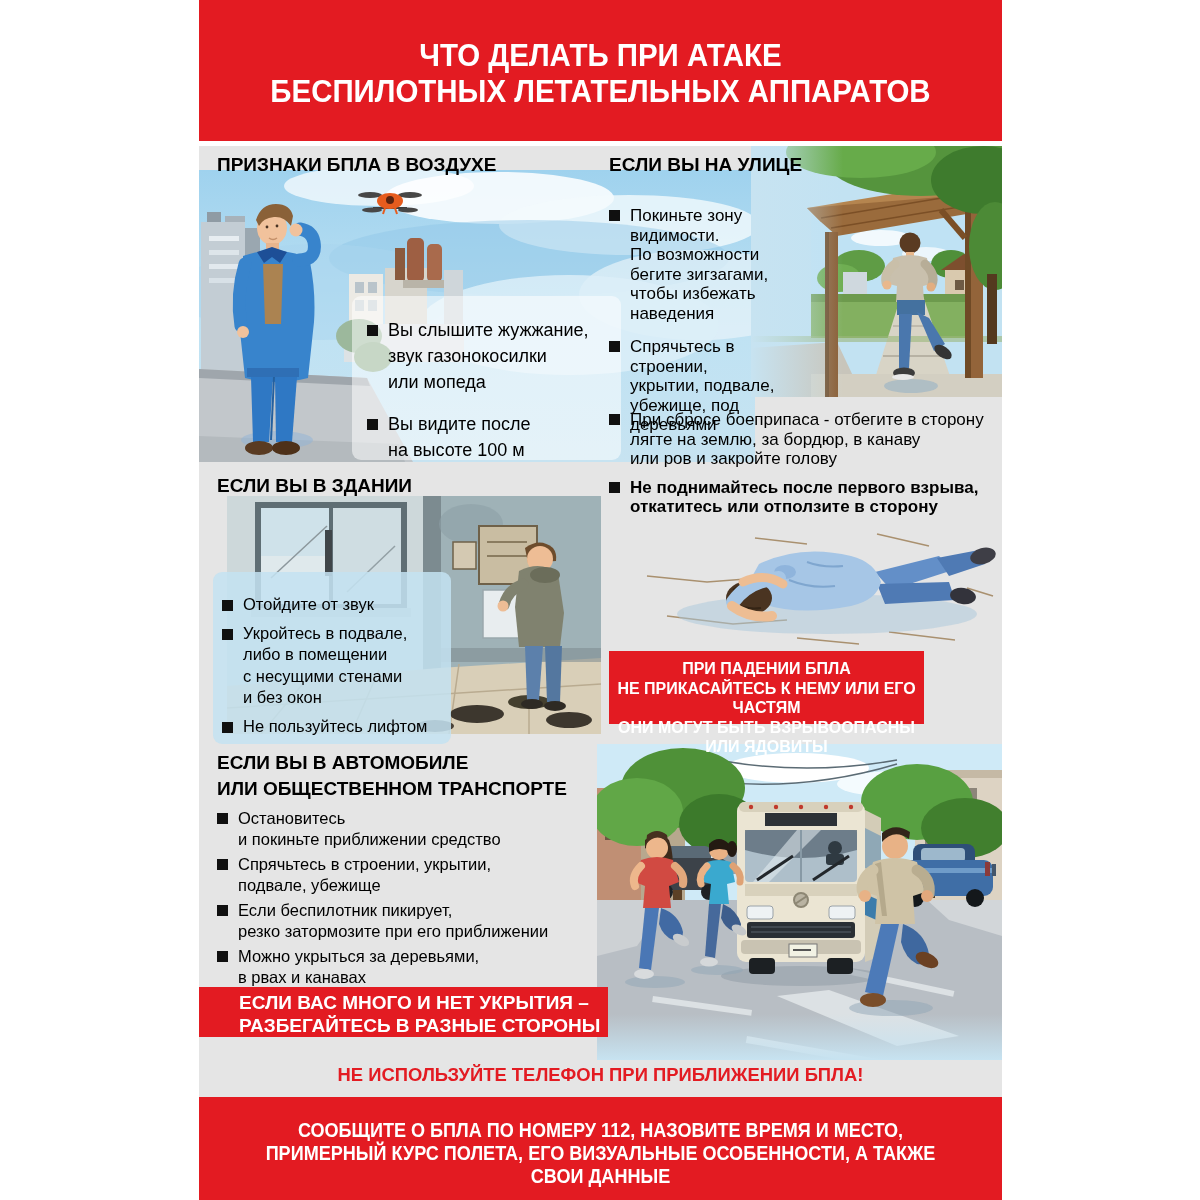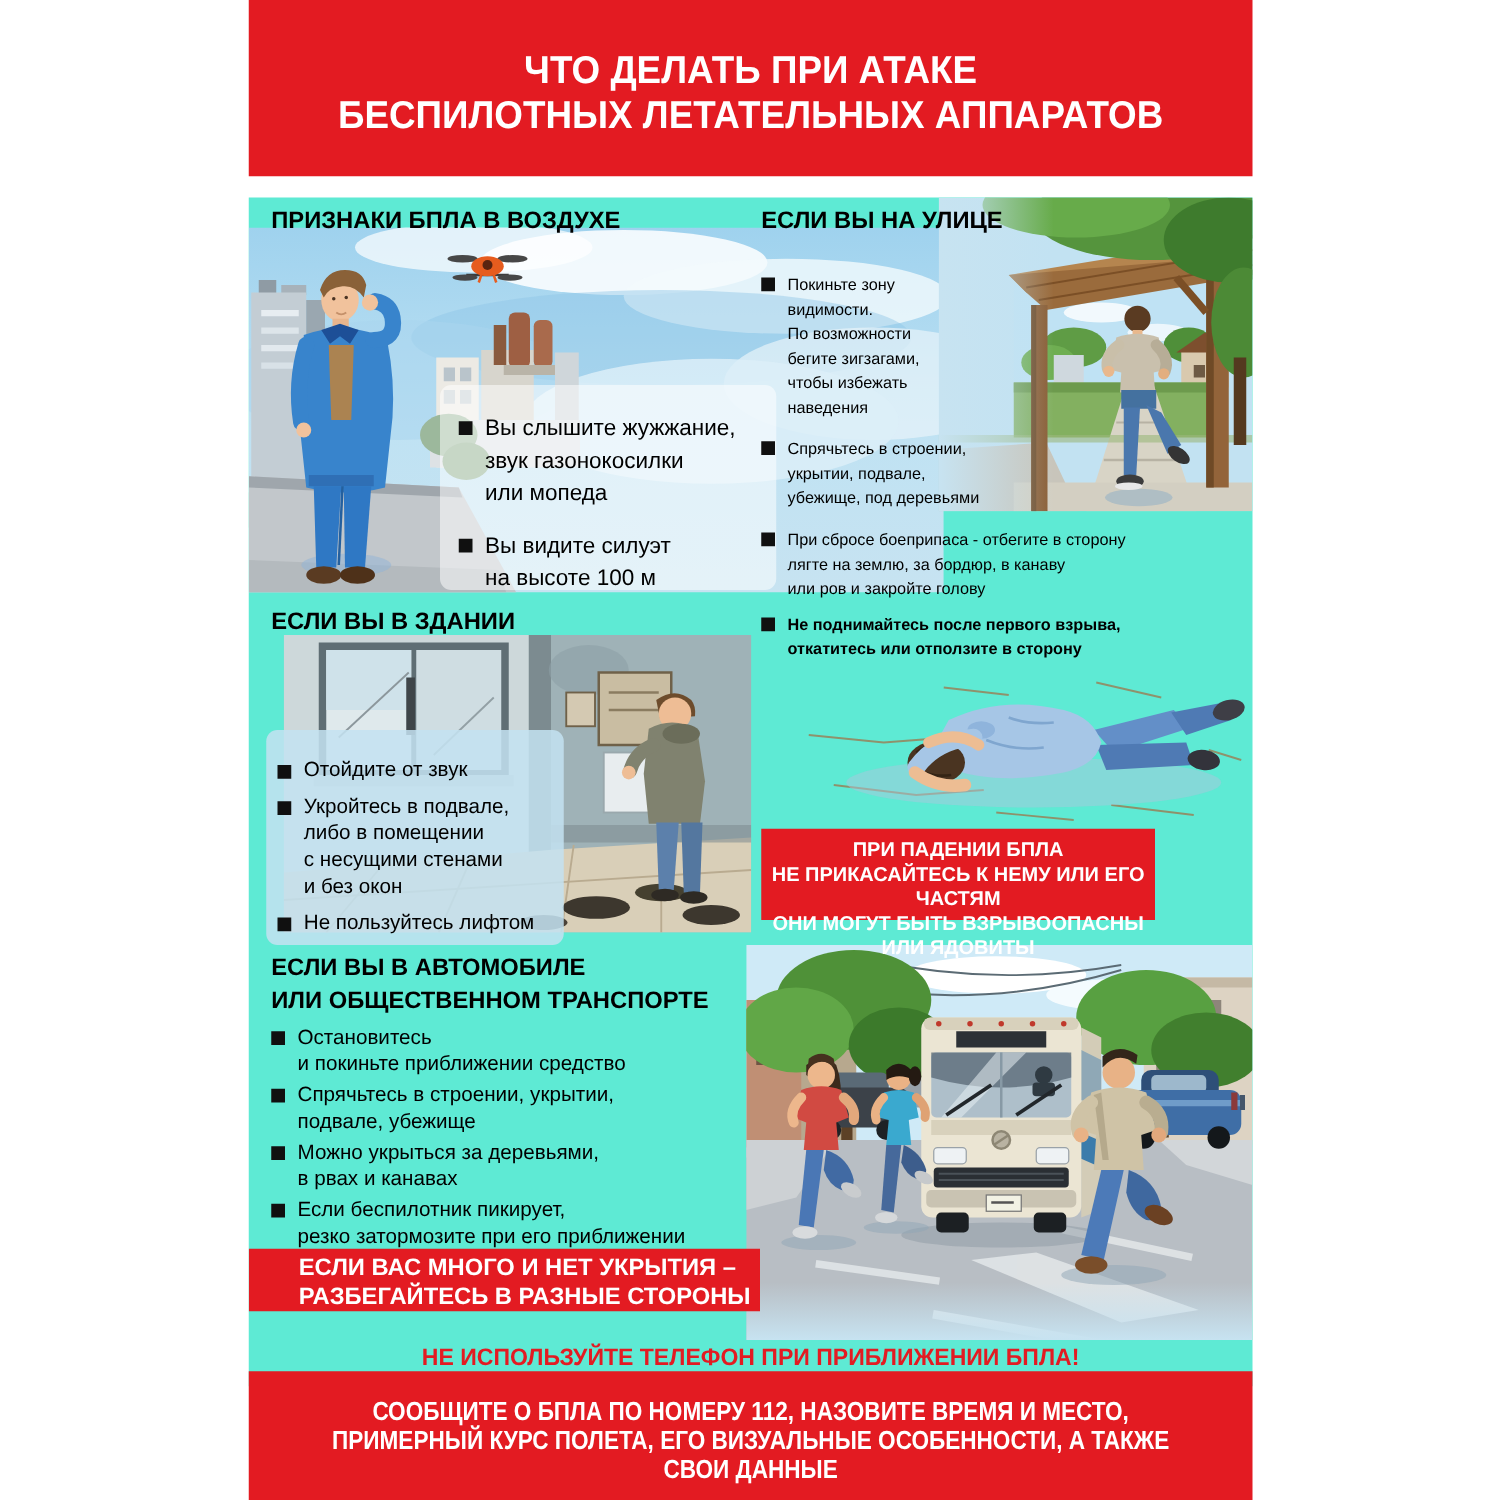--- a/index.html
+++ b/index.html
@@ -9,22 +9,22 @@
   .poster { position:absolute; left:199px; top:0; width:803px; height:1200px; }
 
   .hdr {
     position:absolute; left:0; top:0; width:100%; height:141px;
     background:#e31b22; color:#ffffff; text-align:center;
     font-weight:bold; padding-top:38px;
   }
   .hdr .hl { font-size:31px; line-height:36px; transform:scaleX(.95); transform-origin:center; white-space:nowrap; }
 
   .pbody {
-    position:absolute; left:0; top:158px; width:100%; height:951px;
-    background:#5eead4; overflow:hidden;
+    position:absolute; left:0; top:146px; width:100%; height:951px;
+    background:#e5e5e5; overflow:hidden;
   }
 
   .prel { white-space:pre-line; }
   .sec-title { position:absolute; font-weight:bold; color:#000; font-size:19px; line-height:26px; z-index:4; }
 
   .il { position:absolute; z-index:1; }
   .obox { position:absolute; z-index:3; border-radius:9px; }
   #box1 { left:153px; top:150px; width:269px; height:164px; background:rgba(255,255,255,.52); padding:21px 6px 0 15px; }
   #box2 { left:14px;  top:426px; width:238px; height:172px; background:rgba(196,226,241,.86); padding:22px 4px 0 9px; }
 
@@ -39,21 +39,21 @@
   #box1 .bul + .bul { margin-top:16px; }
   
   #box2 .bt { font-size:16.5px; line-height:21.5px; }
   #box2 .sq { margin-top:6px; }
   #box2 .bul + .bul { margin-top:7px; }
   
   #blk3 .bt { font-size:16.5px; line-height:20.5px; }
   #blk3 .sq { margin-top:5px; }
   #blk3 .bul + .bul { margin-top:5px; }
   
-  #blkR1 .bt, #blkR2 .bt { font-size:13px; line-height:19.5px; }
+  #blkR1 .bt, #blkR2 .bt { font-size:17px; line-height:19.5px; }
   #blkR1 .sq, #blkR2 .sq { margin-top:4px; }
   #blkR1 .bul + .bul { margin-top:14px; }
   #blkR2 .bul + .bul { margin-top:9px;font-weight:bold; }
 
   .banner { position:absolute; background:#e31b22; color:#ffffff; font-weight:bold; z-index:7; }
   #banL { left:0; top:841px; width:409px; height:50px; font-size:19px; line-height:23px; padding:4px 0 0 40px; }
   #banR { left:410px; top:505px; width:315px; height:73px; text-align:center; font-size:16px; line-height:19.5px; padding-top:8px; }
 
   #phone { position:absolute; left:0; top:918px; width:100%; text-align:center;
            color:#e31b22; font-weight:bold; font-size:19px; z-index:8; transform:scaleX(.97); }
@@ -170,21 +170,21 @@
 
       <div class="obox" id="box1">
         <div class="bul">
           <span class="sq"></span>
           <div class="bt">Вы слышите жужжание,
 звук газонокосилки
 или мопеда</div>
         </div>
         <div class="bul">
           <span class="sq"></span>
-          <div class="bt">Вы видите силуэт
+          <div class="bt">Вы видите после
 на высоте 100 м</div>
         </div>
       </div>
 
       <div class="sec-title" style="left:18px; top:327px;">ЕСЛИ ВЫ В ЗДАНИИ</div>
 
       <svg class="il" style="left:28px; top:350px;" width="374" height="238" viewBox="0 0 374 238">
         <rect width="374" height="238" fill="#a9bcc1"></rect>
         <rect x="0" y="0" width="212" height="238" fill="#cdd8da"></rect>
         <rect x="196" y="0" width="18" height="184" fill="#7c8b90"></rect>
@@ -258,27 +258,27 @@
           <div class="bt">Остановитесь
 и покиньте приближении средство</div>
         </div>
         <div class="bul">
           <span class="sq"></span>
           <div class="bt">Спрячьтесь в строении, укрытии,
 подвале, убежище</div>
         </div>
         <div class="bul">
           <span class="sq"></span>
+          <div class="bt">Если беспилотник пикирует,
+резко затормозите при его приближении</div>
+        </div>
+        <div class="bul">
+          <span class="sq"></span>
           <div class="bt">Можно укрыться за деревьями,
 в рвах и канавах</div>
-        </div>
-        <div class="bul">
-          <span class="sq"></span>
-          <div class="bt">Если беспилотник пикирует,
-резко затормозите при его приближении</div>
         </div>
       </div>
 
       <div class="banner prel" id="banL">ЕСЛИ ВАС МНОГО И НЕТ УКРЫТИЯ –
 РАЗБЕГАЙТЕСЬ В РАЗНЫЕ СТОРОНЫ</div>
 
       <div class="sec-title" style="left:410px; top:6px;">ЕСЛИ ВЫ НА УЛИЦЕ</div>
 
       <svg class="il" style="left:552px; top:0;" width="251" height="251" viewBox="0 0 251 251">
         <defs>

